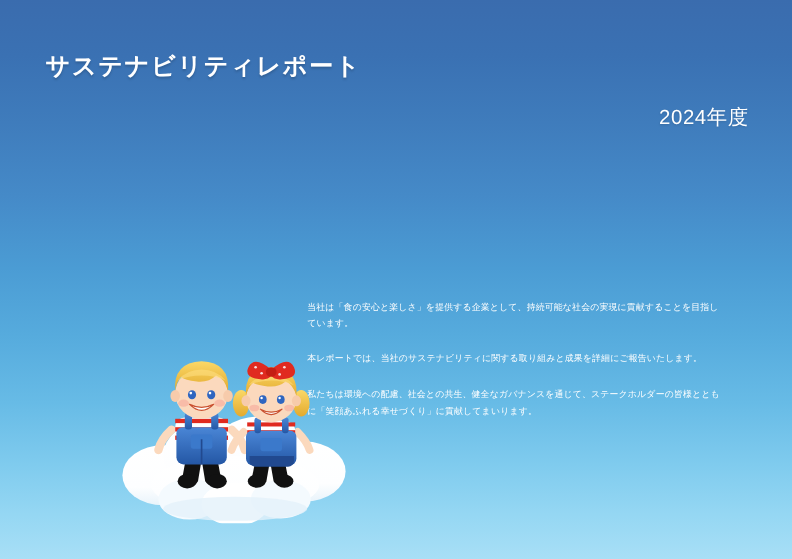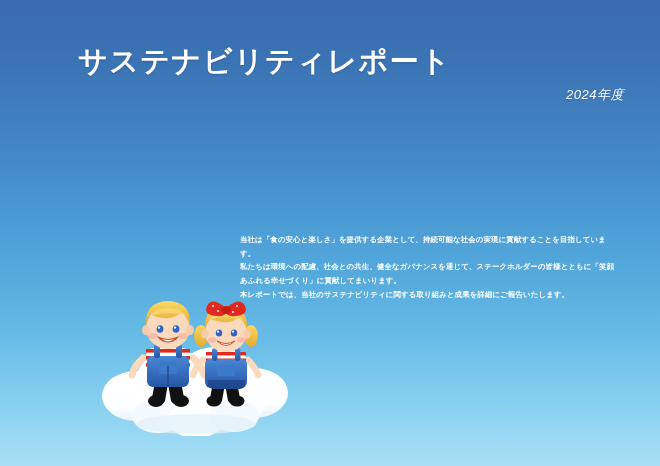--- a/index.html
+++ b/index.html
@@ -29,57 +29,54 @@
         #95d7f3 92%,
         #a8dff6 100%);
   }
 
   
   #title {
     position: absolute;
     left: 38px;
     top: 44px;
     color: #ffffff;
-    font-size: 29px;
+    font-size: 20px;
     font-weight: bold;
     letter-spacing: 1.5px;
     line-height: 1.2;
     text-shadow: 0 1px 2px rgba(0,0,0,0.18);
     white-space: nowrap;
-    margin-left: 40px;
   }
 
   #fiscal-year {
     position: absolute;
     right: 36px;
     top: 86px;
     color: #ffffff;
-    font-size: 13px;
+    font-size: 17px;
     font-weight: normal;
     letter-spacing: 0.5px;
     text-shadow: 0 1px 2px rgba(0,0,0,0.15);
     white-space: nowrap;
-    font-style: italic;
   }
 
   
   #intro {
     position: absolute;
     left: 240px;
     top: 233px;
     width: 380px;
     color: #ffffff;
     font-size: 7.4px;
     line-height: 1.85;
     letter-spacing: 0.15px;
     text-align: left;
   }
   #intro p {
-    margin: 0;
-    font-weight: bold;
+    margin: 16px;
   }
 
   
   #illustration {
     position: absolute;
     left: 96px;
     top: 296px;
     width: 210px;
     height: 140px;
   }
@@ -99,22 +96,22 @@
 <body>
 
 <div id="cover">
 
   <div id="title">サステナビリティレポート</div>
 
   <div id="fiscal-year">2024年度</div>
 
   <div id="intro">
     <p>当社は「食の安心と楽しさ」を提供する企業として、持続可能な社会の実現に貢献することを目指しています。</p>
+    <p>本レポートでは、当社のサステナビリティに関する取り組みと成果を詳細にご報告いたします。</p>
     <p>私たちは環境への配慮、社会との共生、健全なガバナンスを通じて、ステークホルダーの皆様とともに「笑顔あふれる幸せづくり」に貢献してまいります。</p>
-    <p>本レポートでは、当社のサステナビリティに関する取り組みと成果を詳細にご報告いたします。</p>
   </div>
 
   <div id="illustration">
     <svg width="210" height="140" viewBox="0 0 210 140" xmlns="http://www.w3.org/2000/svg">
       <defs>
         <linearGradient id="cloudGrad" x1="0" y1="0" x2="0" y2="1">
           <stop offset="0%" stop-color="#ffffff"></stop>
           <stop offset="70%" stop-color="#fdfeff"></stop>
           <stop offset="100%" stop-color="#e9f4fb"></stop>
         </linearGradient>

